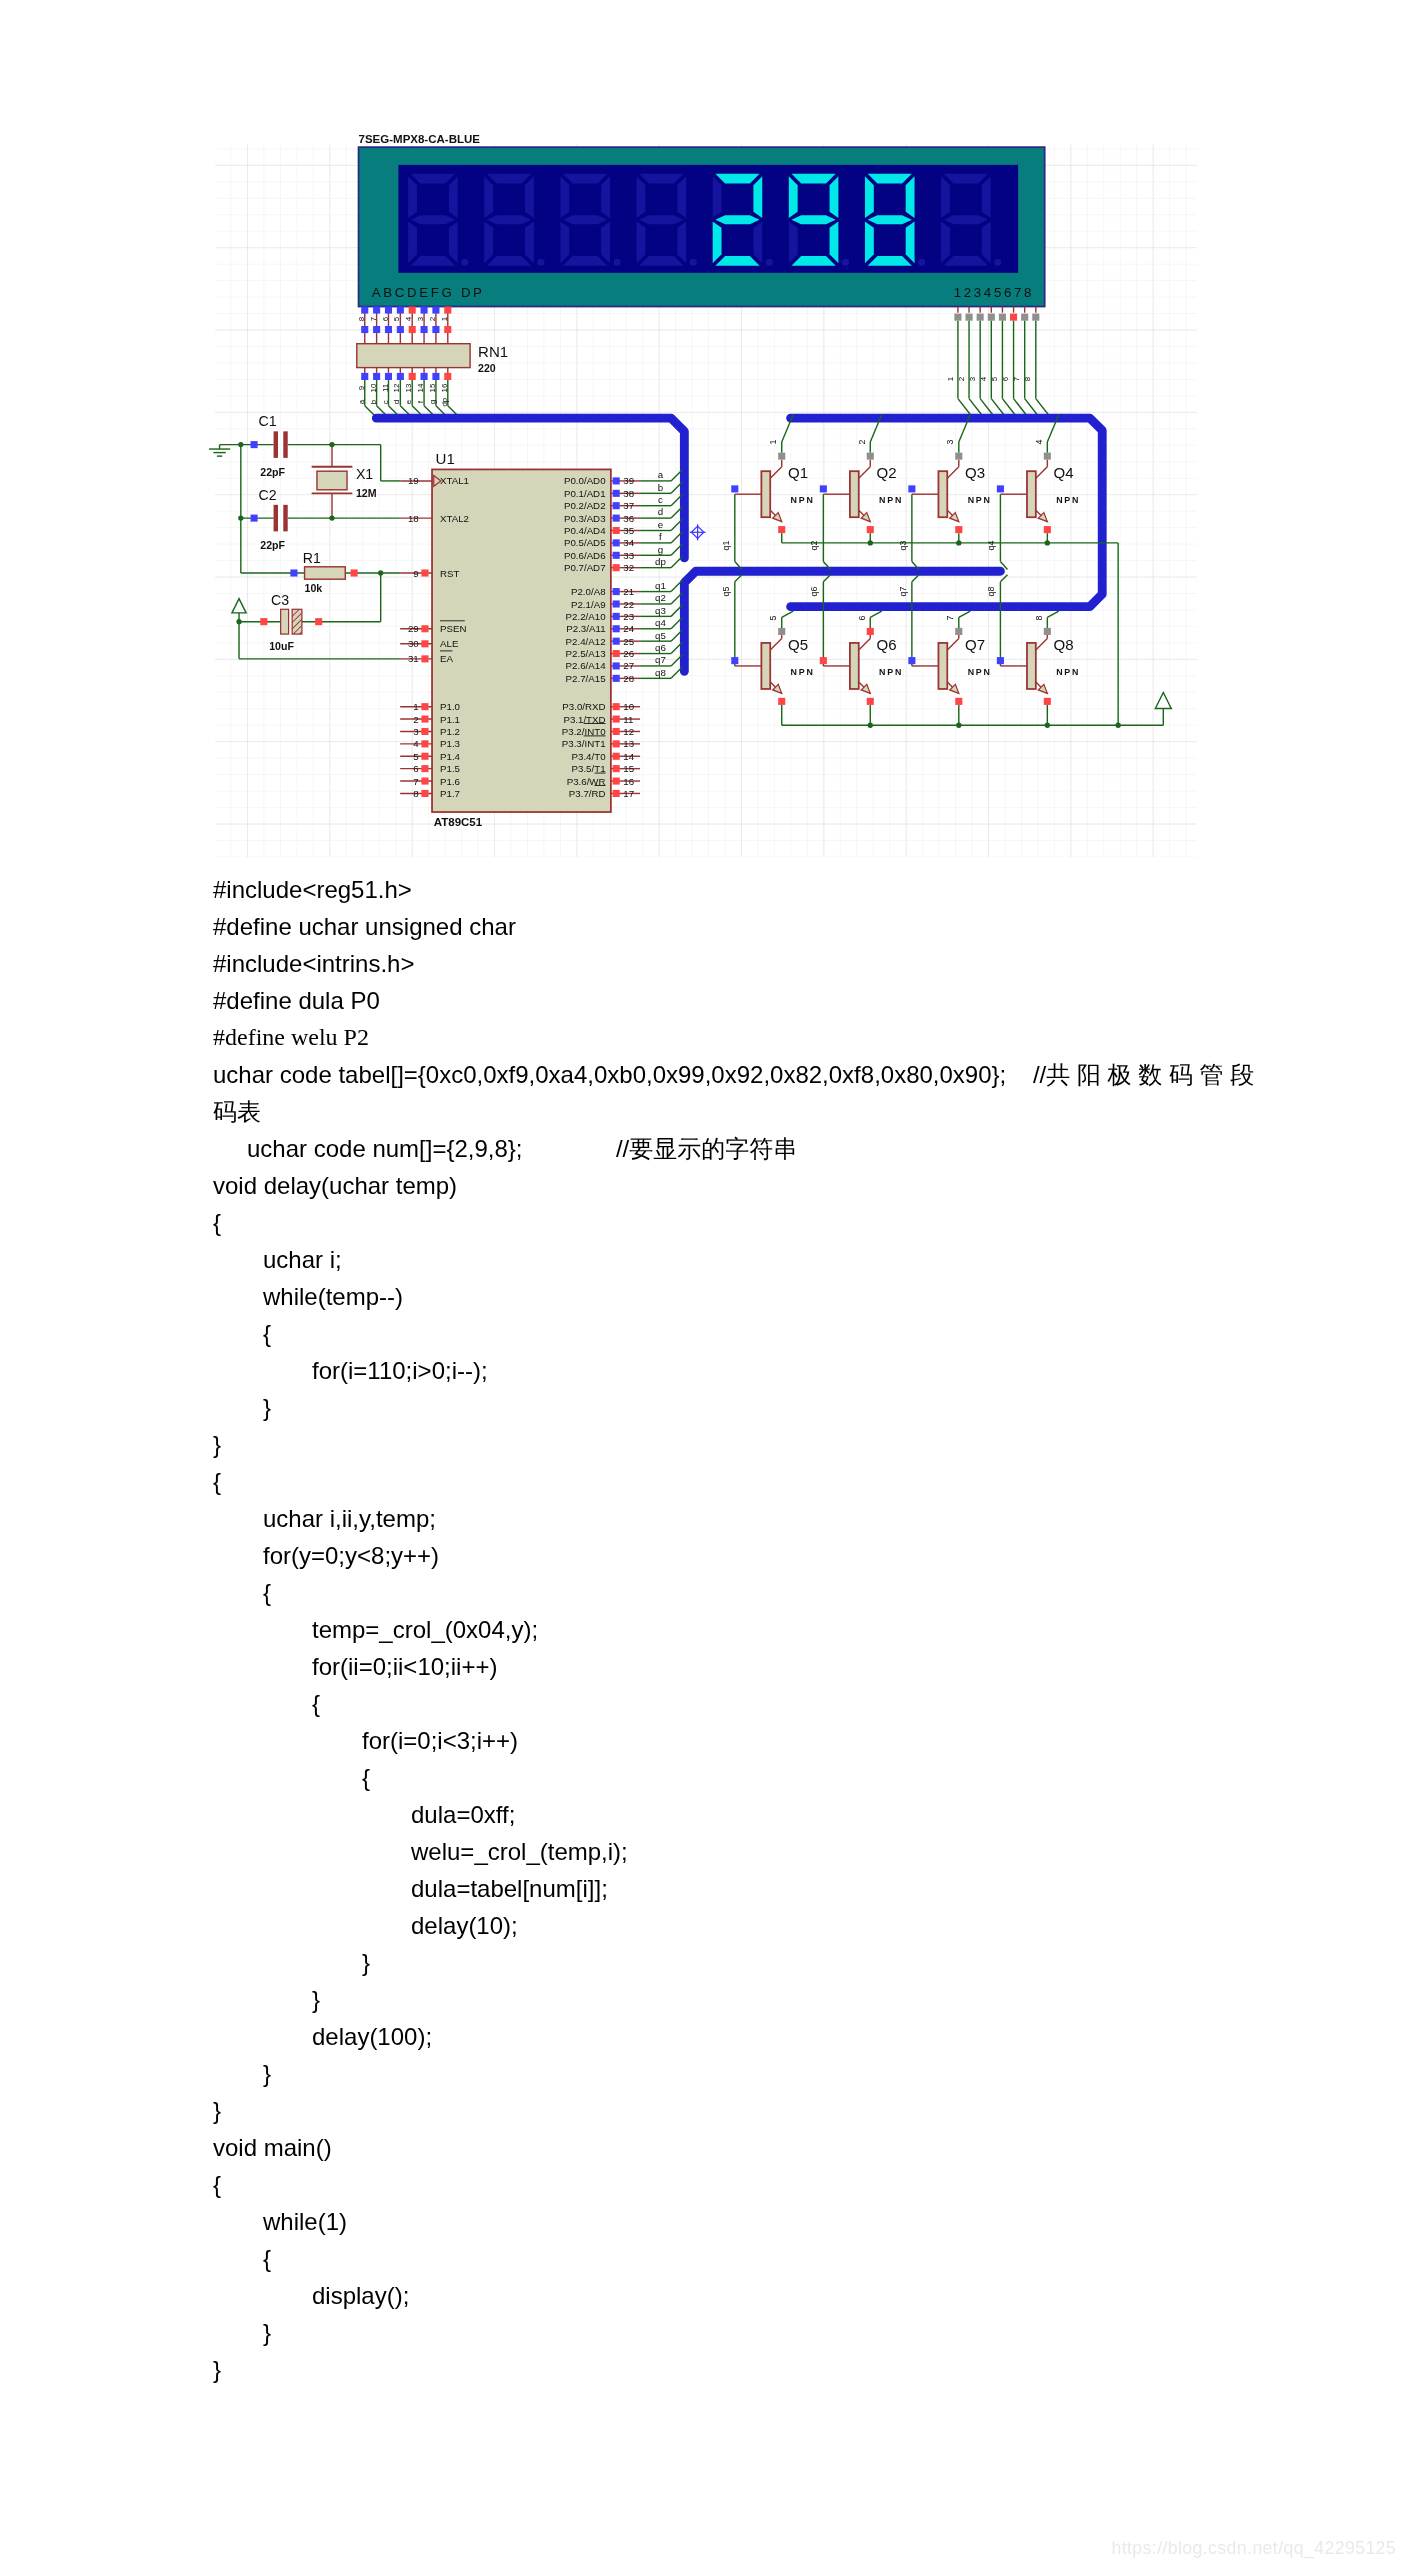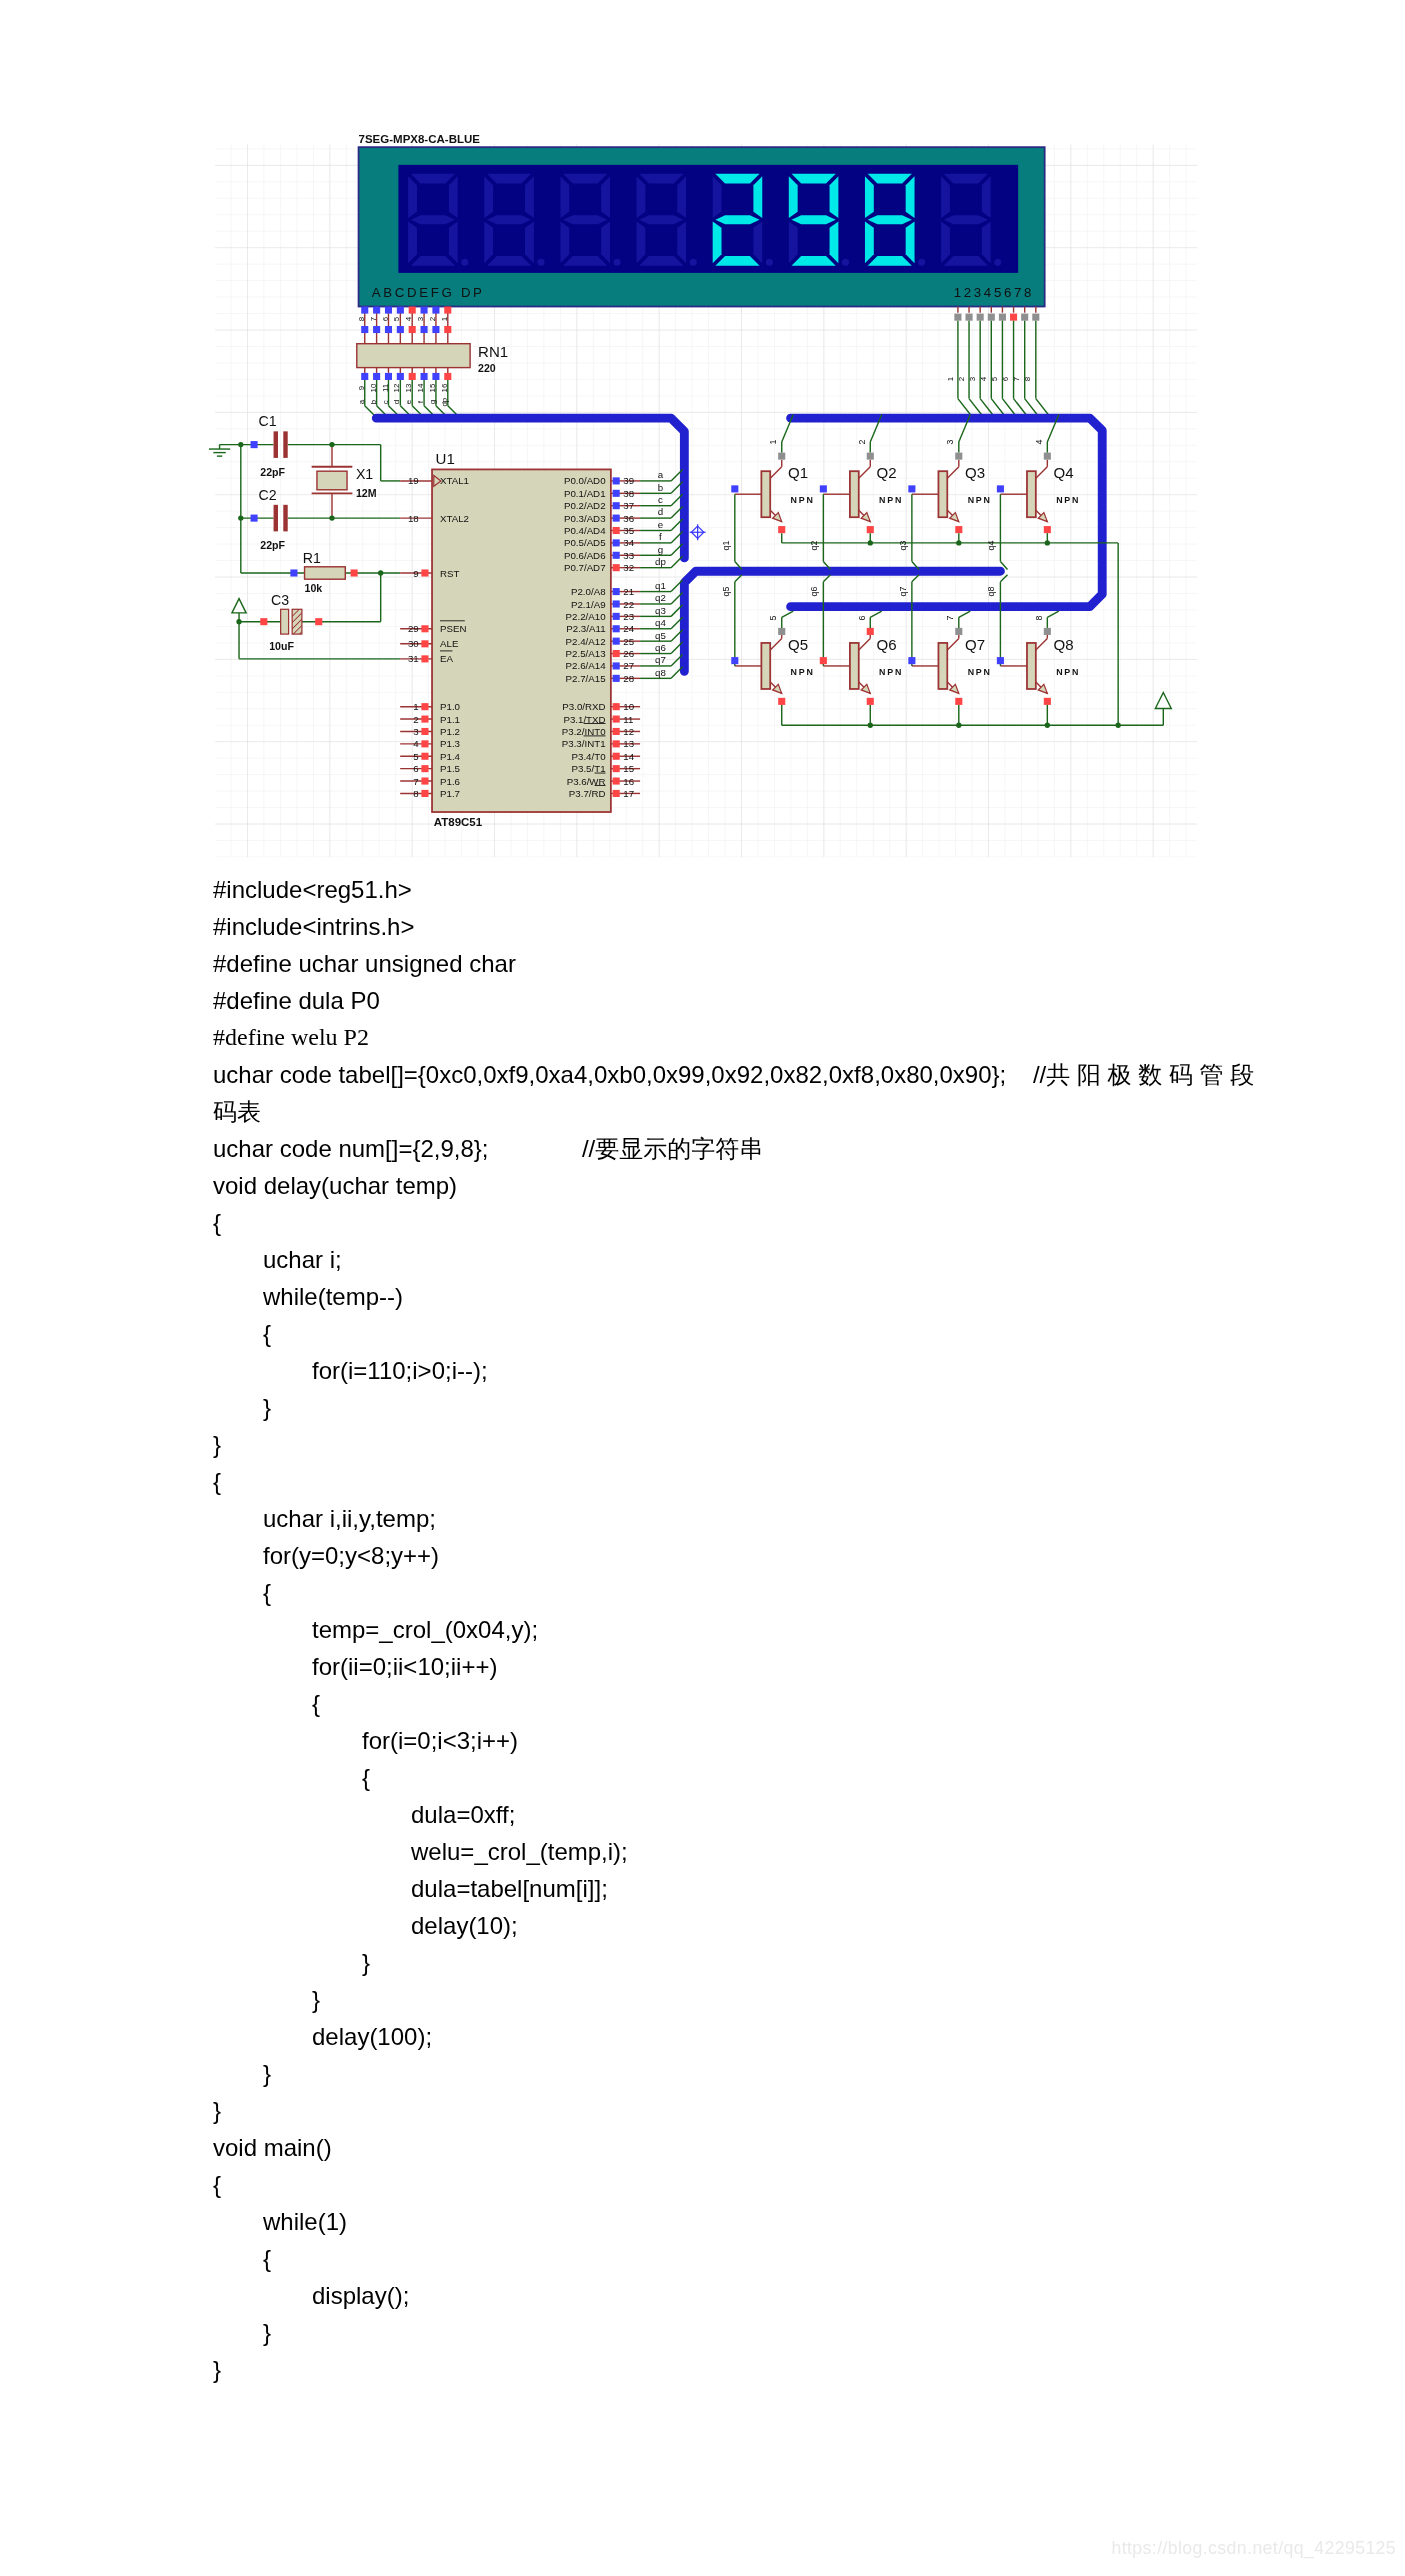--- a/index.html
+++ b/index.html
@@ -729,27 +729,27 @@
       <circle cx="1183" cy="613" r="3" fill="#1a661a"></circle>
       <circle cx="983" cy="819" r="3" fill="#1a661a"></circle>
       <circle cx="1083" cy="819" r="3" fill="#1a661a"></circle>
       <circle cx="1183" cy="819" r="3" fill="#1a661a"></circle>
       <circle cx="1263" cy="819" r="3" fill="#1a661a"></circle>
     </g>
 </svg>
 
 <div class="code" id="code-block">
     <div class="code-line" style="padding-left: 0px;">#include&lt;reg51.h&gt;</div>
+    <div class="code-line" style="padding-left: 0px;">#define uchar unsigned char</div>
     <div class="code-line" style="padding-left: 0px;">#include&lt;intrins.h&gt;</div>
-    <div class="code-line" style="padding-left: 0px;">#define uchar unsigned char</div>
     <div class="code-line" style="padding-left: 0px;">#define dula P0</div>
     <div class="code-line" style="padding-left: 0px; font-family: Liberation Serif, serif;">#define welu P2</div>
     <div class="code-line" style="padding-left: 0px;">uchar code tabel[]={0xc0,0xf9,0xa4,0xb0,0x99,0x92,0x82,0xf8,0x80,0x90};    //共 阳 极 数 码 管 段</div>
     <div class="code-line" style="padding-left: 0px;">码表</div>
-    <div class="code-line" style="padding-left: 0px;">uchar code num[]={2,9,8};              //要显示的字符串</div>
+    <div class="code-line" style="padding-left: 0px; margin-left: 34px;">uchar code num[]={2,9,8};              //要显示的字符串</div>
     <div class="code-line" style="padding-left: 0px;">void delay(uchar temp)</div>
     <div class="code-line" style="padding-left: 0px;">{</div>
     <div class="code-line" style="padding-left: 50px;">uchar i;</div>
     <div class="code-line" style="padding-left: 50px;">while(temp--)</div>
     <div class="code-line" style="padding-left: 50px;">{</div>
     <div class="code-line" style="padding-left: 99px;">for(i=110;i&gt;0;i--);</div>
     <div class="code-line" style="padding-left: 50px;">}</div>
     <div class="code-line" style="padding-left: 0px;">}</div>
     <div class="code-line" style="padding-left: 0px;">{</div>
     <div class="code-line" style="padding-left: 50px;">uchar i,ii,y,temp;</div>

